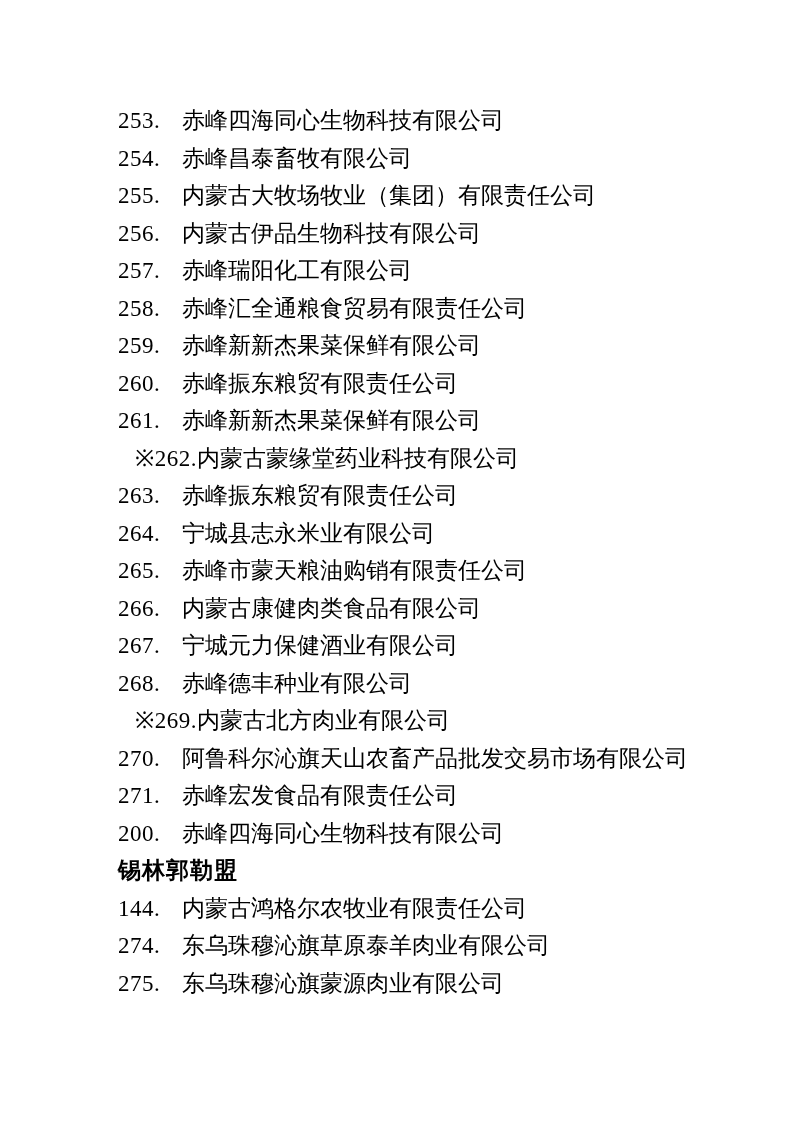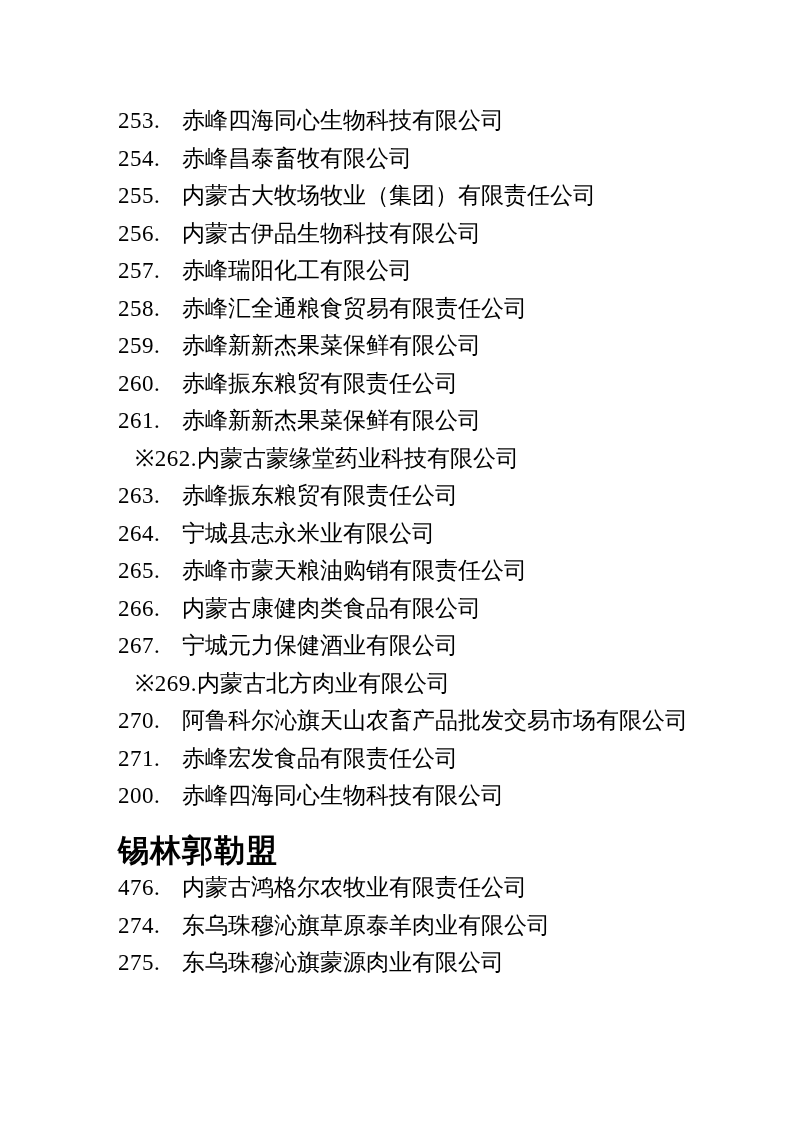--- a/index.html
+++ b/index.html
@@ -37,26 +37,25 @@
     width: 85px;
     margin-left: -6px;
     text-align: right;
   }
   .row .name {
     letter-spacing: 0px;
   }
   .section-heading {
     height: 37.5px;
     line-height: 37.5px;
-    font-size: 31px;
+    font-size: 23px;
     font-weight: bold;
     font-family: Liberation Serif, serif;
     letter-spacing: 1px;
     white-space: nowrap;
-    margin-top: 17px;
   }
 </style>
 </head>
 <body>
 
 <div class="page">
   <div class="content" id="doc-content">
       <div class="row"><span class="num">253.</span><span class="name">赤峰四海同心生物科技有限公司</span></div>
       <div class="row"><span class="num">254.</span><span class="name">赤峰昌泰畜牧有限公司</span></div>
       <div class="row"><span class="num">255.</span><span class="name">内蒙古大牧场牧业（集团）有限责任公司</span></div>
@@ -65,22 +64,23 @@
       <div class="row"><span class="num">258.</span><span class="name">赤峰汇全通粮食贸易有限责任公司</span></div>
       <div class="row"><span class="num">259.</span><span class="name">赤峰新新杰果菜保鲜有限公司</span></div>
       <div class="row"><span class="num">260.</span><span class="name">赤峰振东粮贸有限责任公司</span></div>
       <div class="row"><span class="num">261.</span><span class="name">赤峰新新杰果菜保鲜有限公司</span></div>
       <div class="row starred"><span class="num">※262.</span><span class="name">内蒙古蒙缘堂药业科技有限公司</span></div>
       <div class="row"><span class="num">263.</span><span class="name">赤峰振东粮贸有限责任公司</span></div>
       <div class="row"><span class="num">264.</span><span class="name">宁城县志永米业有限公司</span></div>
       <div class="row"><span class="num">265.</span><span class="name">赤峰市蒙天粮油购销有限责任公司</span></div>
       <div class="row"><span class="num">266.</span><span class="name">内蒙古康健肉类食品有限公司</span></div>
       <div class="row"><span class="num">267.</span><span class="name">宁城元力保健酒业有限公司</span></div>
+      <div class="row"><span class="num">268.</span><span class="name">赤峰德丰种业有限公司</span></div>
       <div class="row starred"><span class="num">※269.</span><span class="name">内蒙古北方肉业有限公司</span></div>
       <div class="row"><span class="num">270.</span><span class="name">阿鲁科尔沁旗天山农畜产品批发交易市场有限公司</span></div>
       <div class="row"><span class="num">271.</span><span class="name">赤峰宏发食品有限责任公司</span></div>
       <div class="row"><span class="num">200.</span><span class="name">赤峰四海同心生物科技有限公司</span></div>
       <div class="section-heading">锡林郭勒盟</div>
-      <div class="row"><span class="num">476.</span><span class="name">内蒙古鸿格尔农牧业有限责任公司</span></div>
+      <div class="row"><span class="num">144.</span><span class="name">内蒙古鸿格尔农牧业有限责任公司</span></div>
       <div class="row"><span class="num">274.</span><span class="name">东乌珠穆沁旗草原泰羊肉业有限公司</span></div>
       <div class="row"><span class="num">275.</span><span class="name">东乌珠穆沁旗蒙源肉业有限公司</span></div>
     </div>
 </div>
 
 </body></html>

